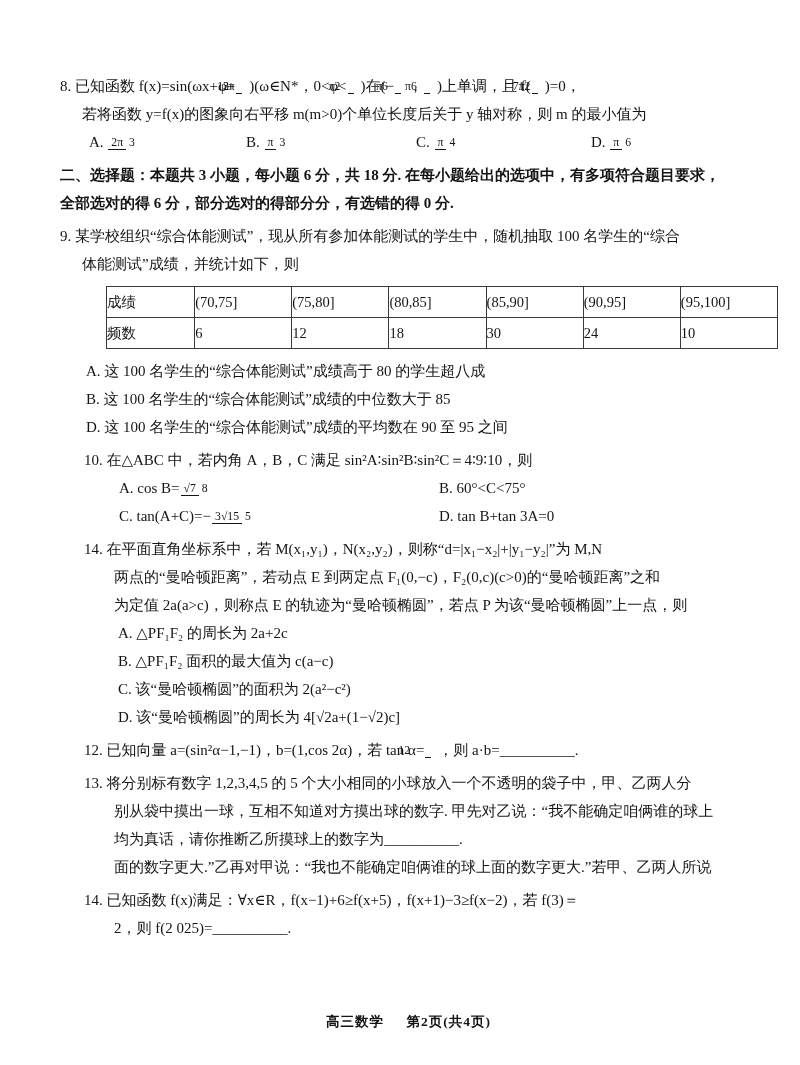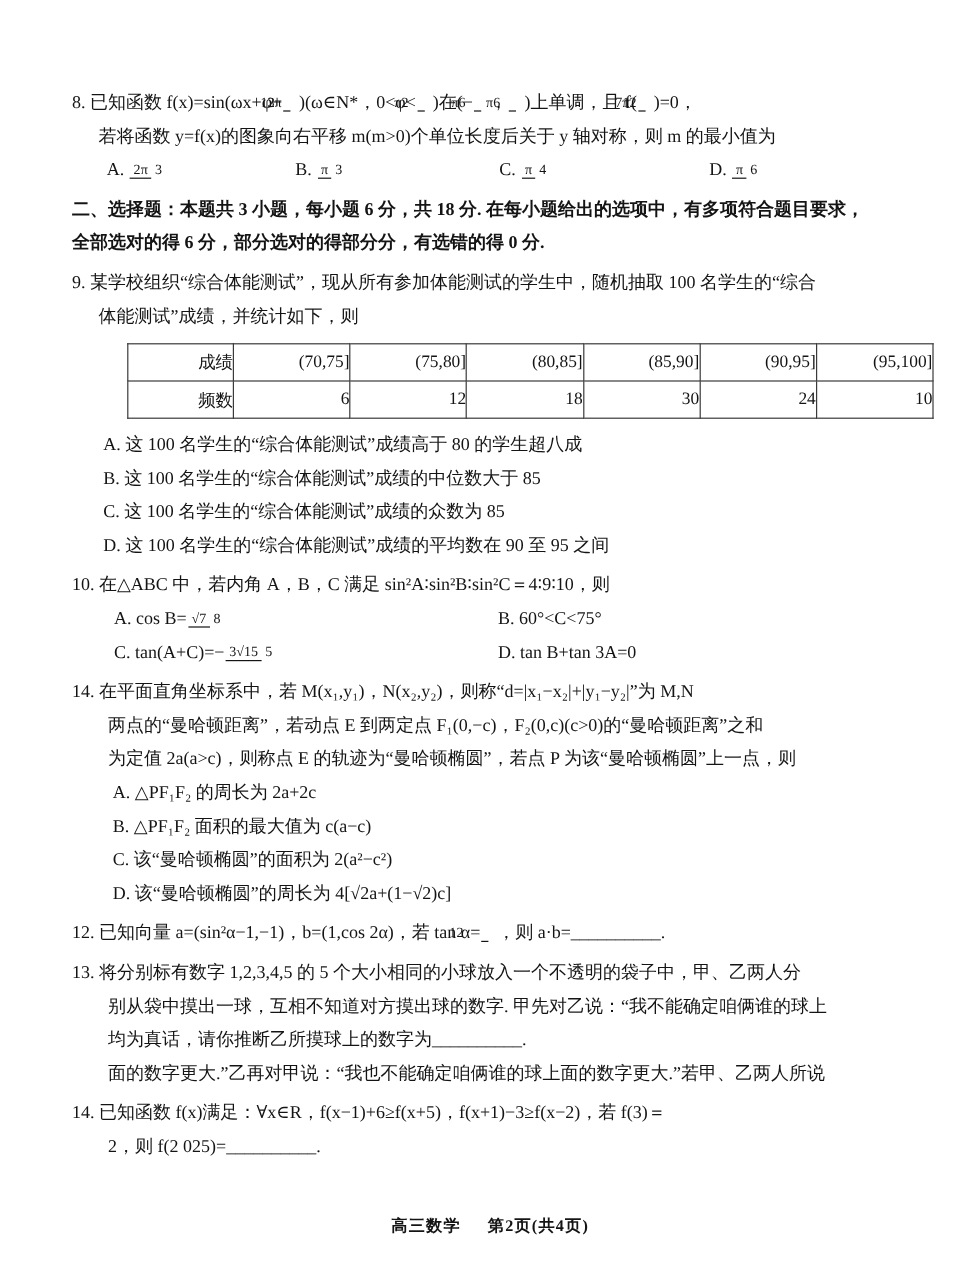--- a/index.html
+++ b/index.html
@@ -10,21 +10,21 @@
     color:#141414; font-size:15px;
   }
   .page {
     position:relative; width:800px; height:1065px;
     background:#ffffff; padding:67px 38px 0 60px; overflow:hidden;
   }
   .line { line-height:28px; white-space:nowrap; }
   .q { margin-top:5px; }
   .hang1 { padding-left:22px; }
   .hang1 > .first { text-indent:-22px; }
-  .hang2 { padding-left:30px; }
+  .hang2 { padding-left:30px;margin-left:24px; }
   .hang2 > .first { text-indent:-30px; }
   .bold { font-weight:bold; }
 
   
   .frac {
     display:inline-flex; flex-direction:row; align-items:center;
     vertical-align:middle; font-size:0.78em; line-height:1.1; margin:0 1px;
   }
   .frac .num { border-bottom:1px solid #141414; padding:0 3px; }
   .frac .den { padding:0 3px; }
@@ -39,21 +39,21 @@
   .optgrid { display:grid; grid-template-columns:320px auto; padding-left:5px; }
 
   .optline { padding-left:4px; }
 
   
   table.score-table {
     border-collapse:collapse; table-layout:fixed; width:672px;
     margin:8px 0 8px 24px; font-size:14.5px;
   }
   table.score-table td {
-    border:1px solid #3a3a3a; text-align:right; height:31px; width:97px;
+    border:1px solid #3a3a3a; text-align:left; height:31px; width:97px;
   }
   table.score-table td:first-child { width:88px; }
 
   .footer {
     position:absolute; left:17px; right:0; bottom:34px;
     text-align:center; font-size:13.5px; font-weight:bold; letter-spacing:1px;
   }
   .footer span { margin:0 9px; }
 </style>
 </head>
@@ -124,21 +124,20 @@
         <td>12</td>
         <td>18</td>
         <td>30</td>
         <td>24</td>
         <td>10</td>
       </tr>
     </tbody>
       </table>
     <div class="line optline">A. 这 100 名学生的“综合体能测试”成绩高于 80 的学生超八成</div>
     <div class="line optline">B. 这 100 名学生的“综合体能测试”成绩的中位数大于 85</div>
-    <div class="line optline">C. 这 100 名学生的“综合体能测试”成绩的众数为 85</div>
     <div class="line optline">D. 这 100 名学生的“综合体能测试”成绩的平均数在 90 至 95 之间</div>
   </section>
 
   <section class="q hang2">
     <div class="line first">10. 在△ABC 中，若内角 A，B，C 满足 sin²A∶sin²B∶sin²C＝4∶9∶10，则</div>
     <div class="optgrid">
       <div class="line">A. cos B=<span class="frac">
             <span class="num">√7</span>
             <span class="den">8</span>
           </span></div>

